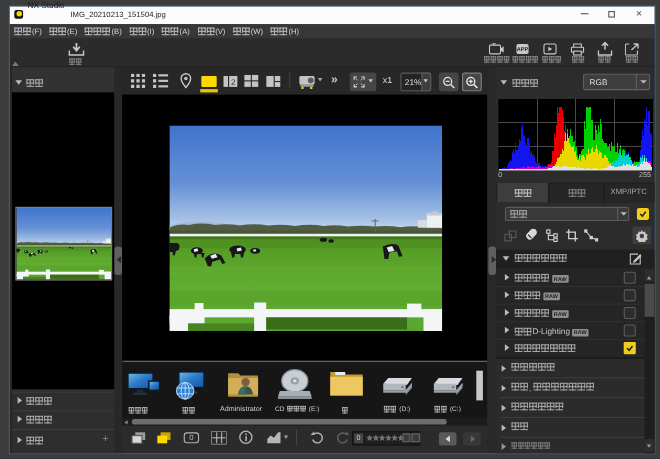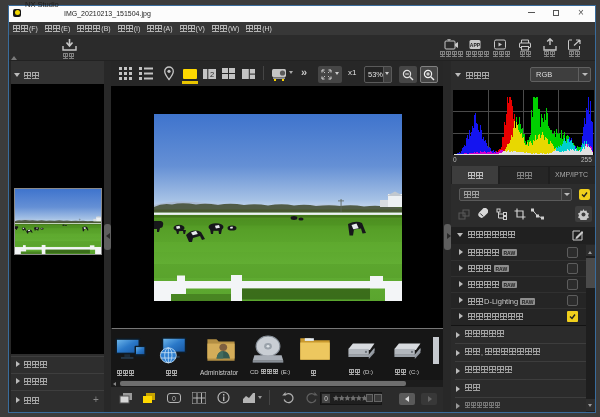--- a/index.html
+++ b/index.html
@@ -159,21 +159,21 @@
 <div class="ab" style="left:289px;top:71px;width:0;height:0;border-left:2.8px solid transparent;border-right:2.8px solid transparent;border-top:3.5px solid #aaa"></div>
 <div class="ab" style="left:301px;top:66px;color:#c8c8c8;font-size:11px;font-weight:bold;letter-spacing:-1px">»</div>
 <div class="ab" style="left:318px;top:66px;width:24px;height:17px;background:#464646;border-radius:2px"></div>
 <svg class="ab" style="left:321px;top:69px" width="11" height="11" viewBox="0 0 11 11" stroke="#e0e0e0" fill="none">
 <path d="M1 3.5 v-2.5 h2.5 M7.5 1 h2.5 v2.5 M10 7.5 v2.5 h-2.5 M3.5 10 h-2.5 v-2.5"></path>
 <path d="M2.5 2.5 l1.5 1.5 M8.5 2.5 l-1.5 1.5 M8.5 8.5 l-1.5 -1.5 M2.5 8.5 l1.5 -1.5" stroke-width="0.8"></path>
 </svg>
 <div class="ab" style="left:335px;top:72px;width:0;height:0;border-left:2.5px solid transparent;border-right:2.5px solid transparent;border-top:3px solid #ccc"></div>
 <div class="ab" style="left:348px;top:68px;color:#e0e0e0;font-size:8px">x1</div>
 <div class="ab" style="left:364px;top:66px;width:28px;height:17px;background:#242424;border:1px solid #5a5a5a;border-radius:2px"></div>
-<div class="ab" style="left:368px;top:70px;color:#e0e0e0;font-size:7.5px">53%</div>
+<div class="ab" style="left:368px;top:70px;color:#e0e0e0;font-size:7.5px">21%</div>
 <div class="ab" style="left:383px;top:66px;width:9px;height:17px;background:#3e3e3e;border:1px solid #5a5a5a;border-radius:0 2px 2px 0"></div>
 <div class="ab" style="left:385px;top:72px;width:0;height:0;border-left:2.5px solid transparent;border-right:2.5px solid transparent;border-top:3px solid #ccc"></div>
 <div class="ab" style="left:399px;top:66px;width:18px;height:17px;background:#464646;border-radius:2px"></div>
 <svg class="ab" style="left:402px;top:69px" width="12" height="12" viewBox="0 0 12 12" stroke="#e0e0e0" fill="none">
 <circle cx="5" cy="5" r="3.6" stroke-width="1.2"></circle>
     <path d="M7.8 7.8 L11 11" stroke-width="1.4"></path>
     <path d="M3.2 5 h3.6" stroke-width="1.1"></path>
 </svg>
 <div class="ab" style="left:420px;top:66px;width:18px;height:17px;background:#464646;border:1px solid #808080;border-radius:2px"></div>
 <svg class="ab" style="left:423px;top:69px" width="12" height="12" viewBox="0 0 12 12" stroke="#efefef" fill="none">

